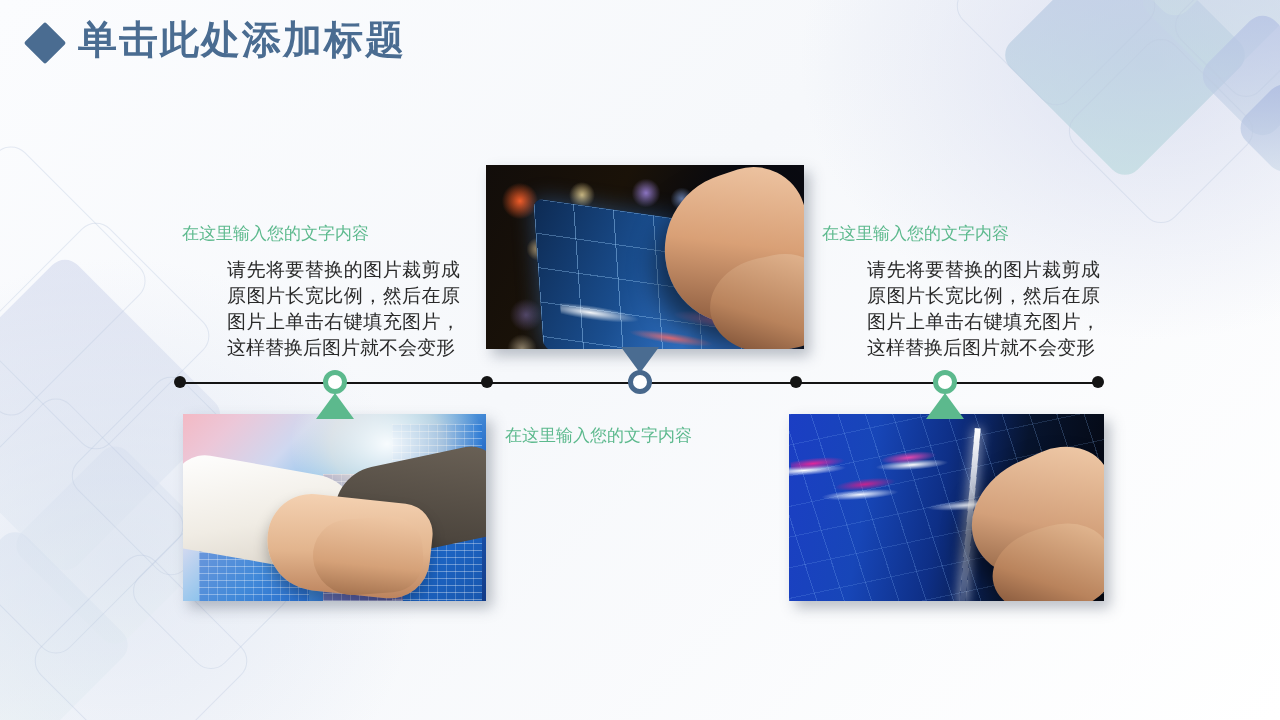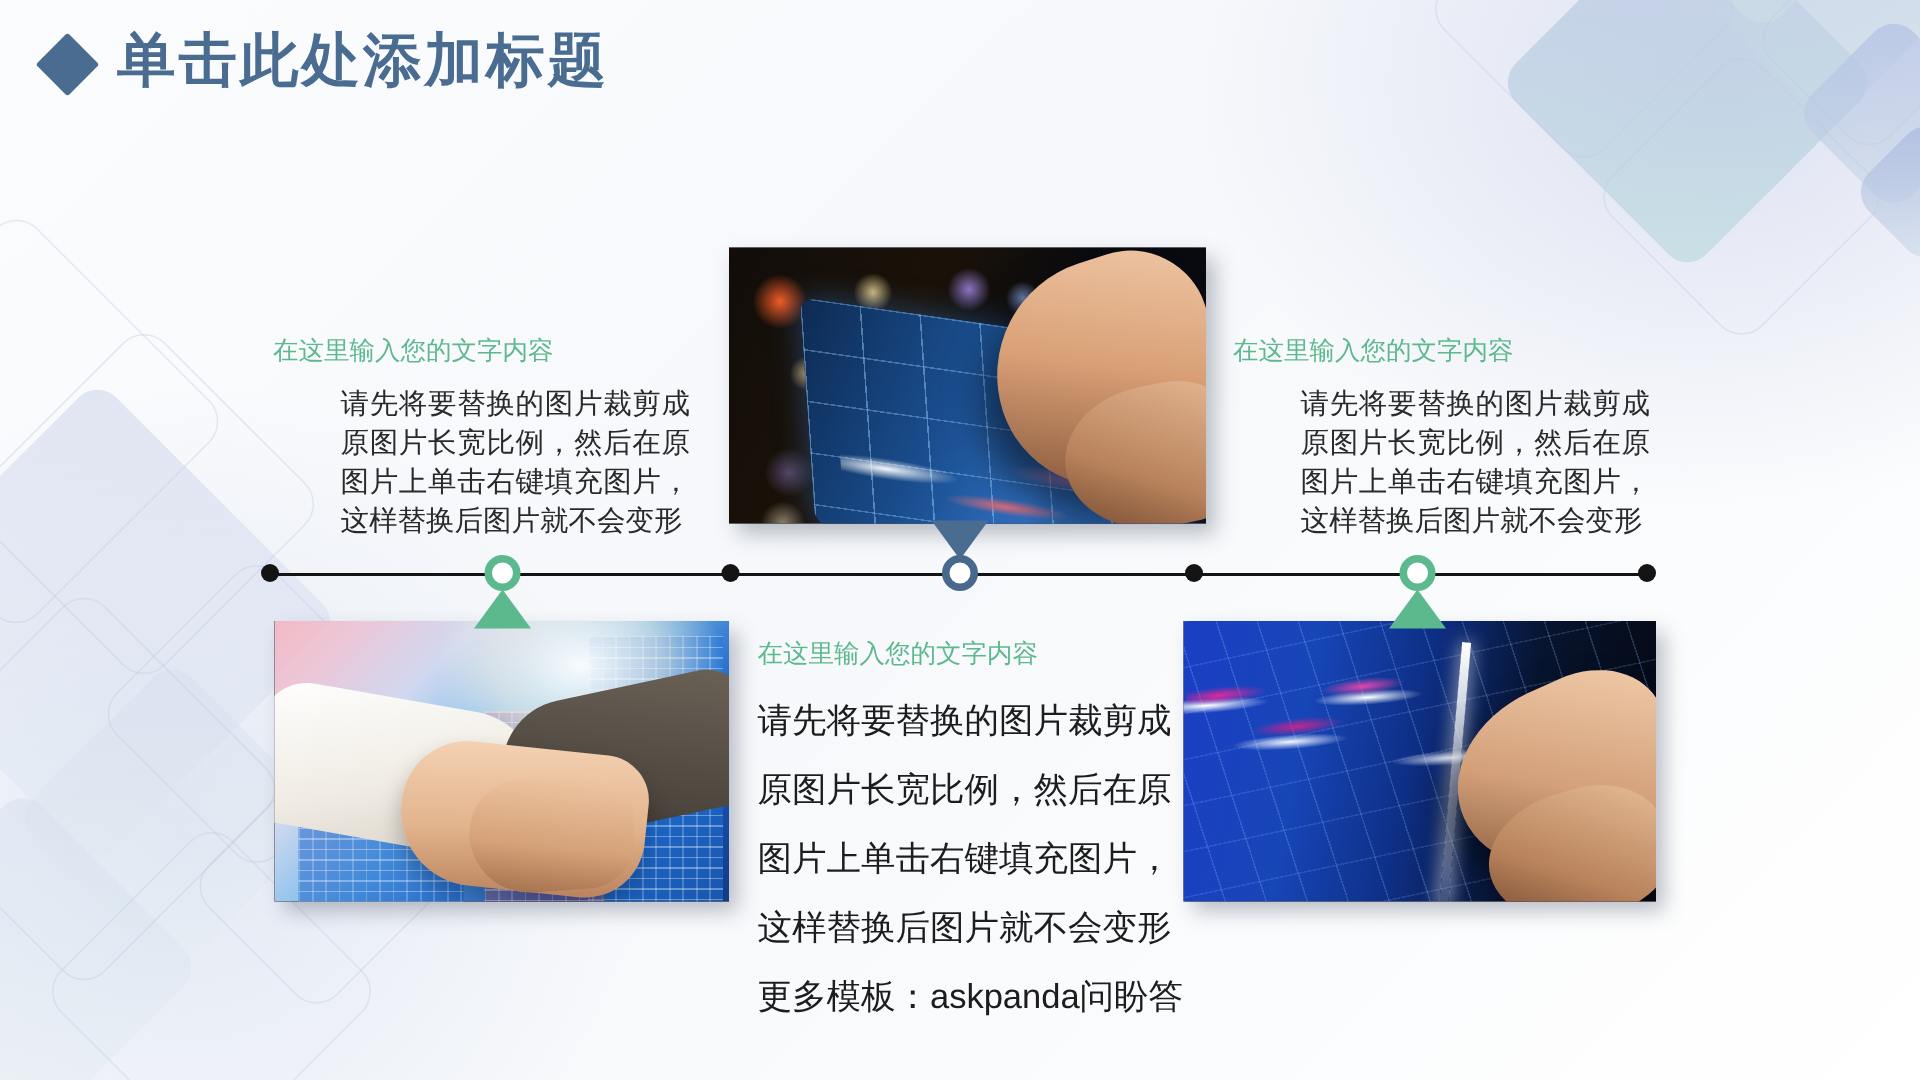--- a/index.html
+++ b/index.html
@@ -418,16 +418,15 @@
     <div class="txt-body">请先将要替换的图片裁剪成原图片长宽比例，然后在原图片上单击右键填充图片，这样替换后图片就不会变形</div>
   </div>
 
   <div class="txt-block side-block" id="right-block" style="left:822px; top:222px;">
     <div class="txt-head">在这里输入您的文字内容</div>
     <div class="txt-body">请先将要替换的图片裁剪成原图片长宽比例，然后在原图片上单击右键填充图片，这样替换后图片就不会变形</div>
   </div>
 
   <div class="txt-block" id="center-block">
     <div class="txt-head">在这里输入您的文字内容</div>
-    <div class="txt-body">请先将要替换的图片裁剪成原图片长宽比例，然后在原图片上单击右键填充图片，这样替换后图片就不会变形更多模板：askpanda问盼答</div>
   </div>
 
 </div>
 
 </body></html>

